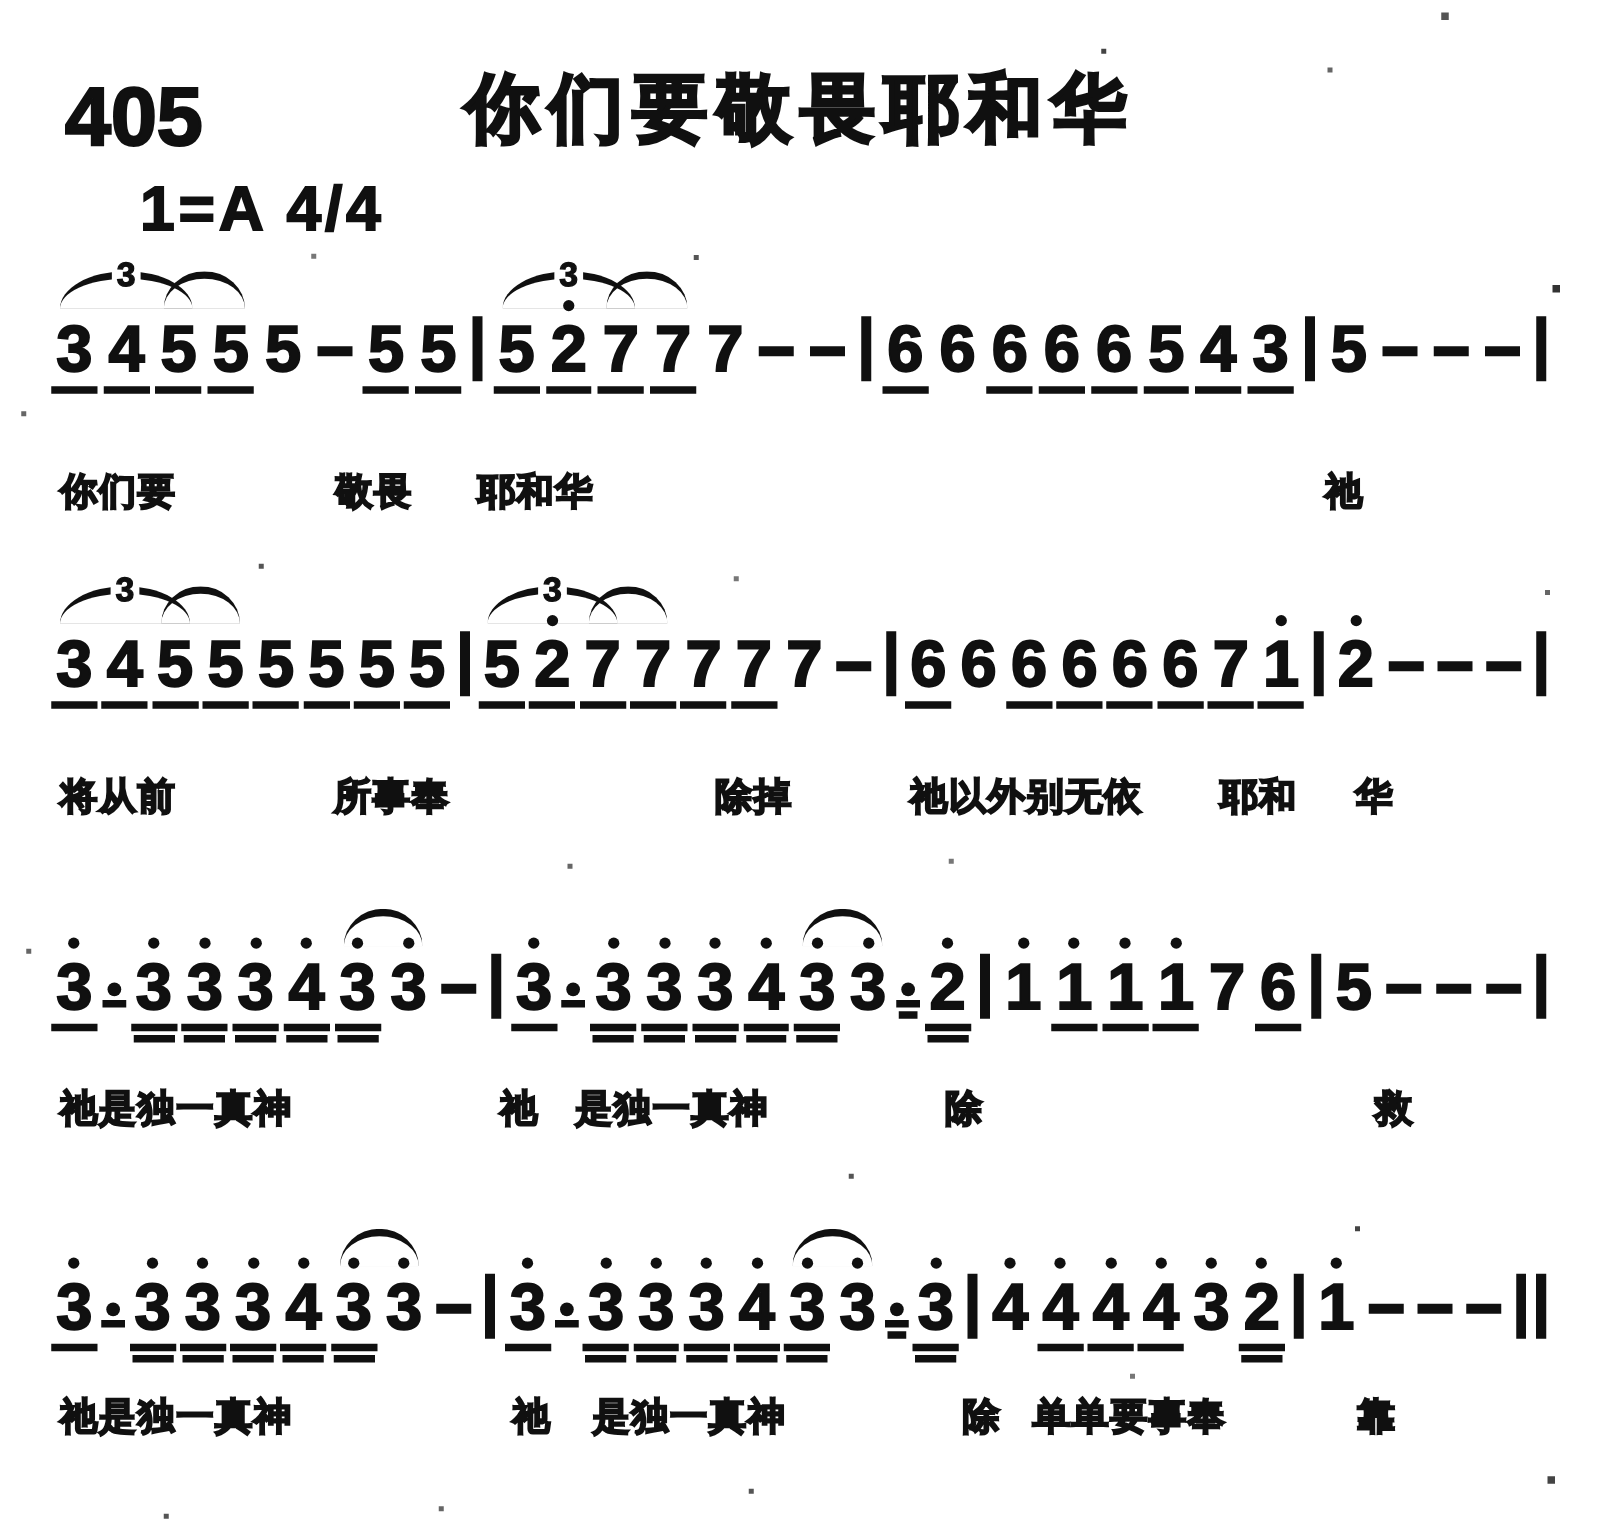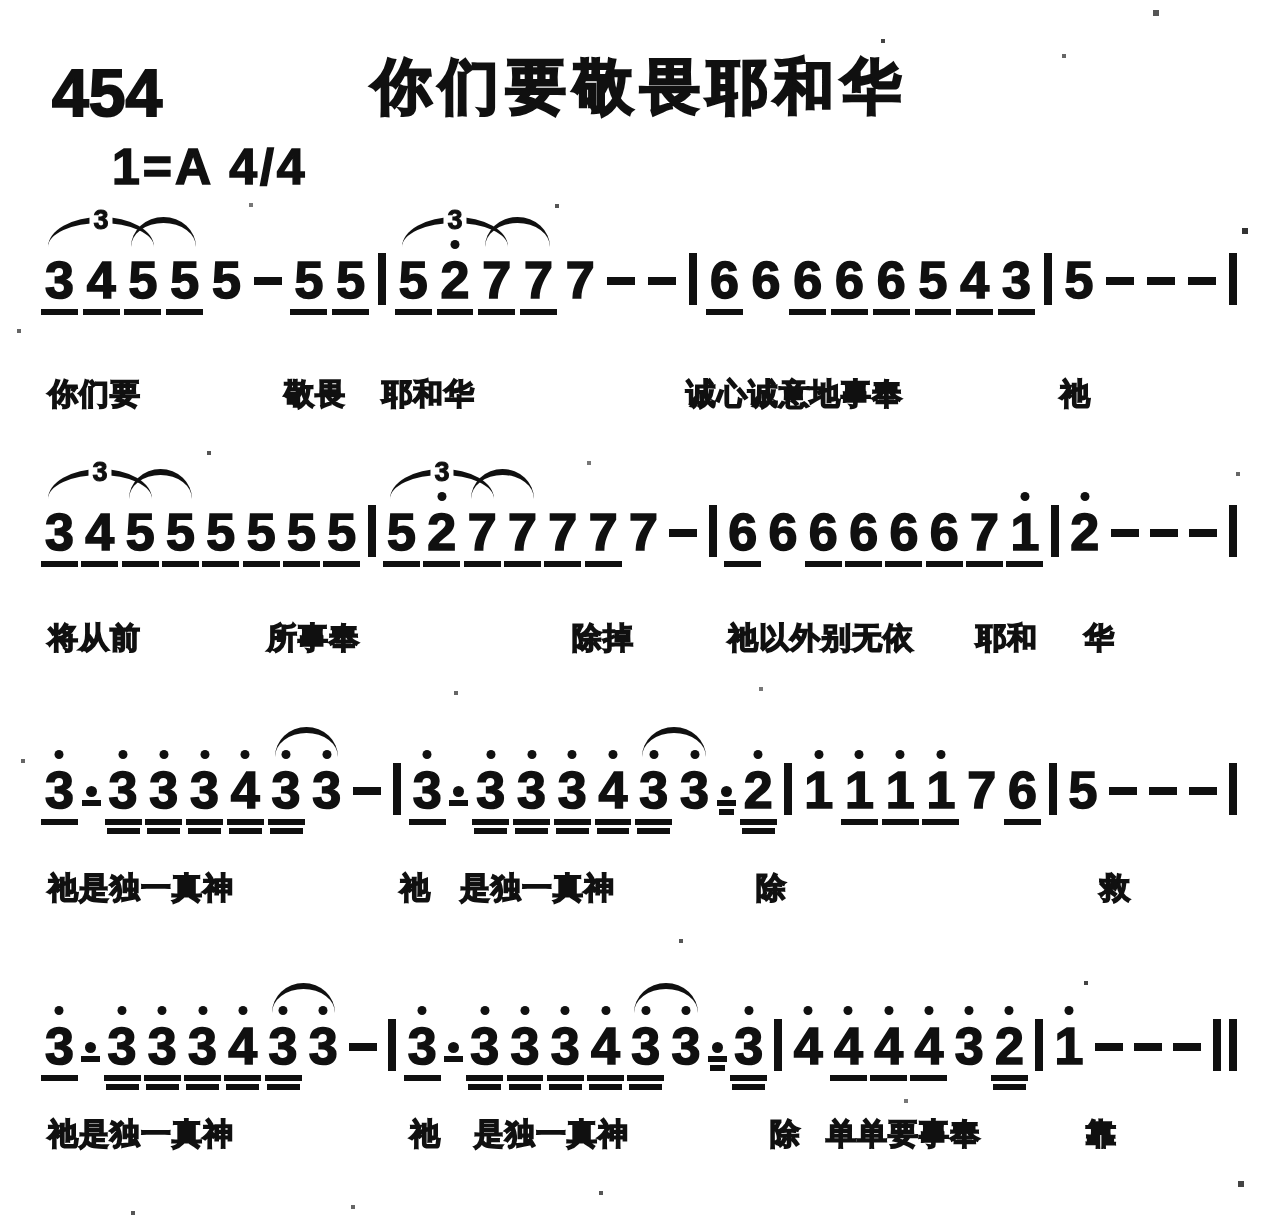--- a/index.html
+++ b/index.html
@@ -49,21 +49,21 @@
       18px 330px 0 1px #666,208px 452px 0 1px #555,1237px 473px 0 1px #666,
       588px 462px 0 1px #777,22px 760px 0 1px #666,680px 940px 0 1px #555,
       1085px 982px 0 1px #444,132px 1212px 0 1px #555,352px 1206px 0 1px #666,
       600px 1192px 0 1px #555,1240px 1183px 0 2px #444,905px 1100px 0 1px #777,
       455px 692px 0 1px #666,760px 688px 0 1px #777;}
 </style>
 </head>
 <body>
 
 <div class="sheet">
-  <div class="hymn-number">454</div>
+  <div class="hymn-number">405</div>
   <h1 class="hymn-title">你们要敬畏耶和华</h1>
   <div class="key-sig">1=A 4/4</div>
 
   <div class="music-line m1">
       <span class="tok num" data-u="1">3</span>
       <span class="tok num" data-u="1">4</span>
       <span class="tok num" data-u="1">5</span>
       <span class="tok num" data-u="1">5</span>
       <span class="tok num">5</span>
       <span class="tok dash"></span>
@@ -96,23 +96,22 @@
         <span class="lbl">3</span>
       </div>
       <div class="arc" style="left: 85.9px; width: 65.2px;"></div>
       <div class="arc" style="left: 356.9px; width: 106.2px;">
         <span class="lbl">3</span>
       </div>
       <div class="arc" style="left: 439.9px; width: 65.2px;"></div>
     </div>
   <div class="lyric-line l1">
       <span class="word" style="left: 48px;">你们要</span>
-      <span class="word" style="left: 284px;">敬畏</span>
+      <span class="word" style="left: 268px;">敬畏</span>
       <span class="word" style="left: 382px;">耶和华</span>
-      <span class="word" style="left: 686px;">诚心诚意地事奉</span>
       <span class="word" style="left: 1060px;">祂</span>
     </div>
 
   <div class="music-line m2">
       <span class="tok num" data-u="1">3</span>
       <span class="tok num" data-u="1">4</span>
       <span class="tok num" data-u="1">5</span>
       <span class="tok num" data-u="1">5</span>
       <span class="tok num" data-u="1">5</span>
       <span class="tok num" data-u="1">5</span>

